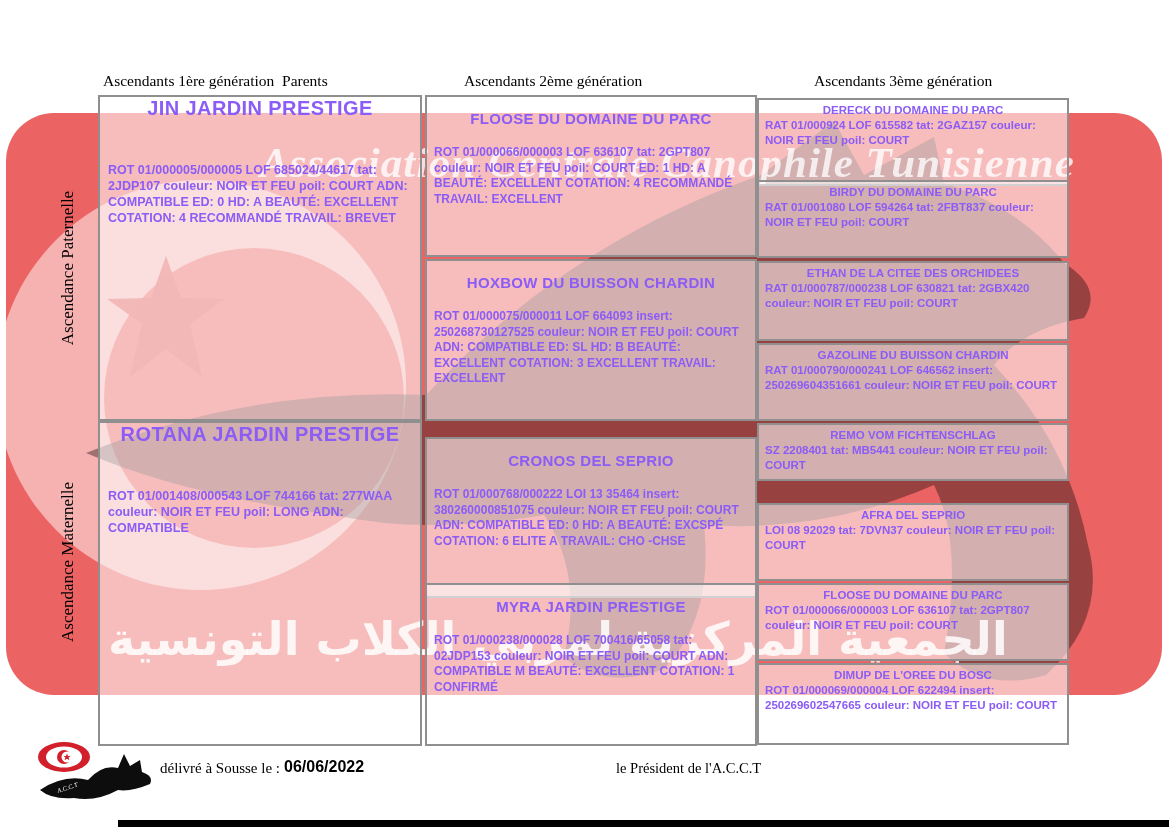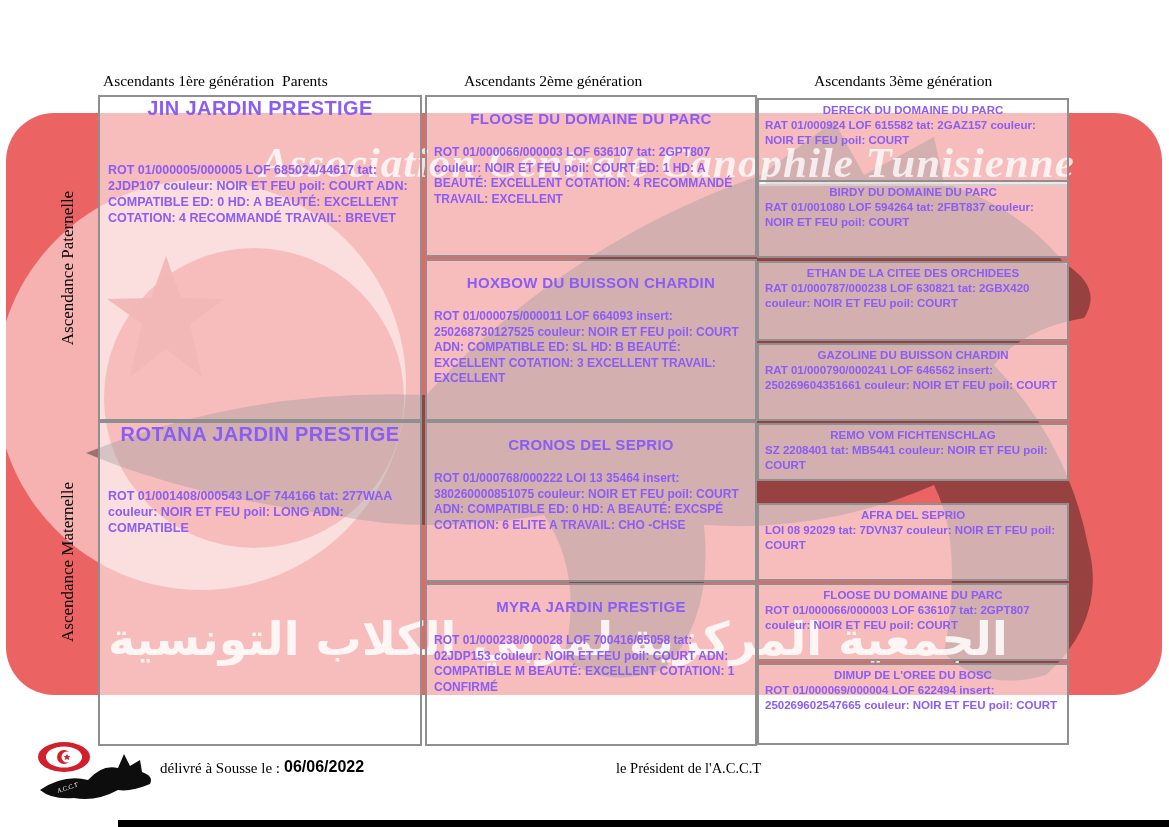--- a/index.html
+++ b/index.html
@@ -75,21 +75,21 @@
   </div>
 
   <div class="box c2" style="left:425px;top:95px;width:332px;height:162px;">
     <div class="b-title">FLOOSE DU DOMAINE DU PARC</div>
     <div class="b-body">ROT 01/000066/000003 LOF 636107 tat: 2GPT807 couleur: NOIR ET FEU poil: COURT ED: 1 HD: A BEAUTÉ: EXCELLENT COTATION: 4 RECOMMANDÉ TRAVAIL: EXCELLENT</div>
   </div>
   <div class="box c2" style="left:425px;top:259px;width:332px;height:162px;">
     <div class="b-title">HOXBOW DU BUISSON CHARDIN</div>
     <div class="b-body">ROT 01/000075/000011 LOF 664093 insert: 250268730127525 couleur: NOIR ET FEU poil: COURT ADN: COMPATIBLE ED: SL HD: B BEAUTÉ: EXCELLENT COTATION: 3 EXCELLENT TRAVAIL: EXCELLENT</div>
   </div>
-  <div class="box c2" style="left:425px;top:421px;width:332px;height:161px;">
+  <div class="box c2" style="left:425px;top:437px;width:332px;height:161px;">
     <div class="b-title">CRONOS DEL SEPRIO</div>
     <div class="b-body">ROT 01/000768/000222 LOI 13 35464 insert: 380260000851075 couleur: NOIR ET FEU poil: COURT ADN: COMPATIBLE ED: 0 HD: A BEAUTÉ: EXCSPÉ COTATION: 6 ELITE A TRAVAIL: CHO -CHSE</div>
   </div>
   <div class="box c2" style="left:425px;top:583px;width:332px;height:163px;">
     <div class="b-title">MYRA JARDIN PRESTIGE</div>
     <div class="b-body">ROT 01/000238/000028 LOF 700416/65058 tat: 02JDP153 couleur: NOIR ET FEU poil: COURT ADN: COMPATIBLE M BEAUTÉ: EXCELLENT COTATION: 1 CONFIRMÉ</div>
   </div>
 
   <div class="box c3" style="left:757px;top:98px;width:312px;height:88px;">
     <div class="b-title">DERECK DU DOMAINE DU PARC</div>

